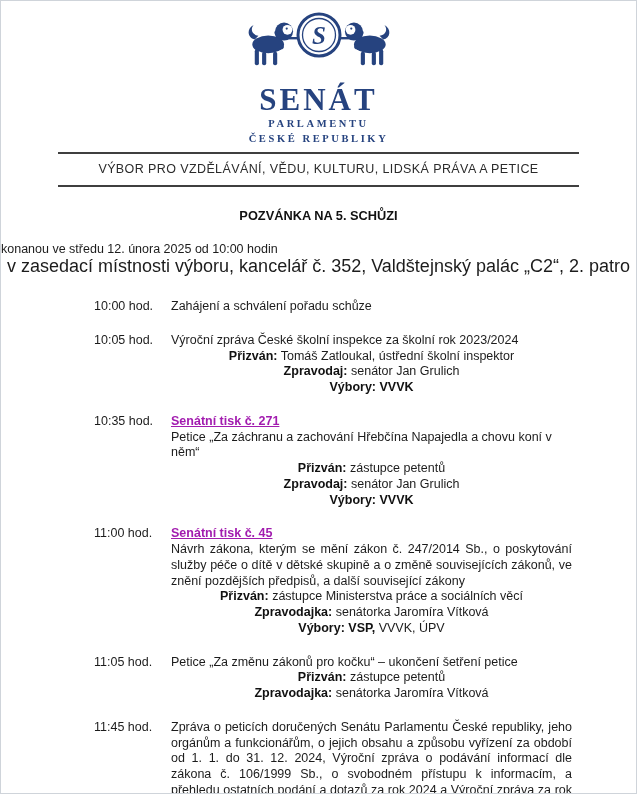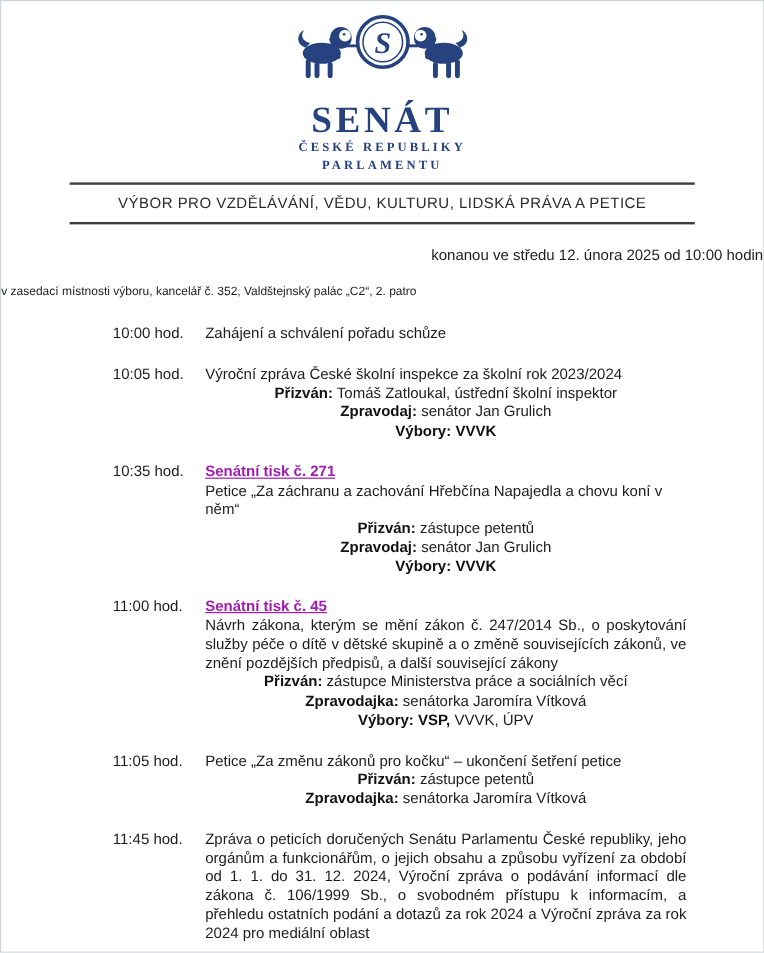--- a/index.html
+++ b/index.html
@@ -26,22 +26,22 @@
     font-family:"Liberation Serif","DejaVu Serif",serif;
     font-weight:700;font-size:10.5px;line-height:1.15;
     letter-spacing:2.6px;color:#26437f;margin-top:3px;
   }
   
   .period{text-align:center;font-size:12.5px;letter-spacing:.4px;margin-top:19px;color:#2b2b2b;}
   .rule{height:0;border-top:2px solid #3f3f3f;margin:7px 57px 0 57px;}
   .committee{text-align:center;font-size:12.5px;letter-spacing:.4px;margin-top:8px;color:#2b2b2b;}
   .rule2{margin-top:9px;}
   .title{text-align:center;font-weight:700;font-size:12.8px;margin-top:21px;color:#111;}
-  .date-line{text-align:right;font-size:12.5px;margin-top:19px;}
-  .location-line{text-align:left;font-size:10px;margin-top:18px;}
+  .date-line{text-align:left;font-size:12.5px;margin-top:19px;}
+  .location-line{text-align:center;font-size:18px;margin-top:0;}
   
   .agenda{margin:22px 64px 0 93px;font-size:12.5px;line-height:1.26;}
   .row{display:flex;margin-bottom:18px;}
   .row .time{width:77px;flex:none;}
   .row .content{flex:1;min-width:0;}
   .header-row{font-weight:700;margin-bottom:22px;}
   .just{text-align:justify;}
   .b{font-weight:700;color:#111;}
   a.tisk-link{color:#a21caf;font-weight:700;text-decoration:underline;}
   .sub-line{white-space:normal;text-align:center;}
@@ -69,27 +69,28 @@
         </g>
       </defs>
       <rect x="26" y="26" width="108" height="2.4" fill="#26437f"></rect>
       <use href="#lion" transform="translate(6,9) scale(1.22)"></use>
       <use href="#lion" transform="translate(154,9) scale(-1.22,1.22)"></use>
       <circle cx="80" cy="24" r="21" fill="#ffffff" stroke="#26437f" stroke-width="3"></circle>
       <circle cx="80" cy="24" r="16.5" fill="none" stroke="#26437f" stroke-width="1.3"></circle>
       <text x="80" y="33" text-anchor="middle" font-family="Liberation Serif, DejaVu Serif, serif" font-size="25" font-weight="bold" font-style="italic" fill="#26437f">S</text>
     </svg>
     <div class="senat-word">SENÁT</div>
+    <div class="logo-sub">PARLAMENTU</div>
     <div class="logo-sub">ČESKÉ REPUBLIKY</div>
-    <div class="logo-sub">PARLAMENTU</div>
   </div>
 
   <div class="rule"></div>
   <div class="committee">VÝBOR PRO VZDĚLÁVÁNÍ, VĚDU, KULTURU, LIDSKÁ PRÁVA A PETICE</div>
   <div class="rule rule2"></div>
+  <div class="title">POZVÁNKA NA 5. SCHŮZI</div>
   <div class="date-line">konanou ve středu 12. února 2025 od 10:00 hodin</div>
   <div class="location-line">v zasedací místnosti výboru, kancelář č. 352, Valdštejnský palác „C2“, 2. patro</div>
 
   <div class="agenda">
 
 
     <div class="row">
       <div class="time">10:00 hod.</div>
       <div class="content">
         <div>Zahájení a schválení pořadu schůze</div>

